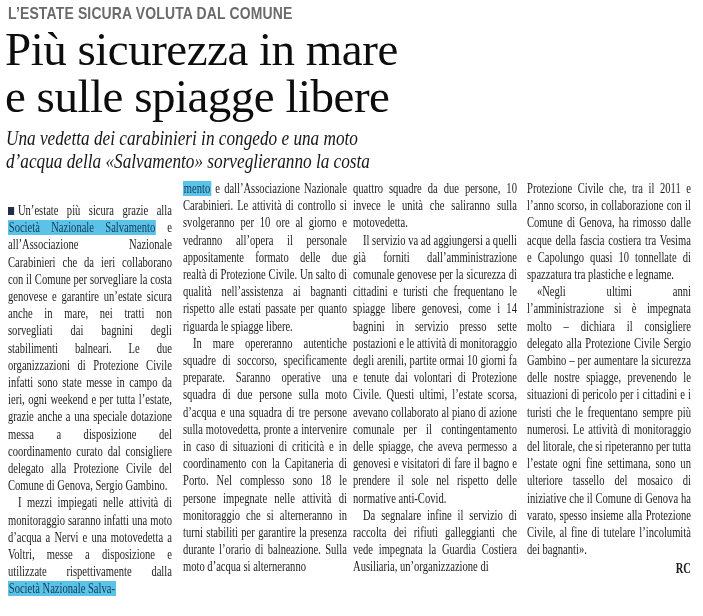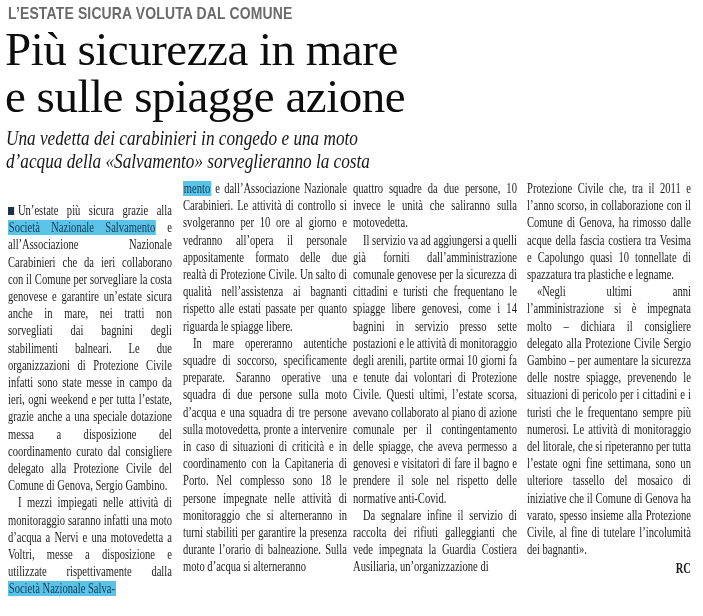--- a/index.html
+++ b/index.html
@@ -53,21 +53,21 @@
   }
   p.sig{text-align:right;font-weight:bold;margin-top:2px;}
 </style>
 </head>
 <body>
 
 <div class="kicker">L’ESTATE SICURA VOLUTA DAL COMUNE</div>
 
 <div class="headline">
   <div>Più sicurezza in mare</div>
-  <div>e sulle spiagge azione</div>
+  <div>e sulle spiagge libere</div>
 </div>
 
 <div class="subhead">
   <div>Una vedetta dei carabinieri in congedo e una moto</div>
   <div>d’acqua della «Salvamento» sorveglieranno la costa</div>
 </div>
 
 <div>
     <div class="col col1">
       <p class="para"><span class="bullet"></span><span>Un’estate più sicura grazie alla </span><span class="hl">Società Nazionale Salvamento</span><span> e all’Associazione Nazionale Carabinieri che da ieri collaborano con il Comune per sorvegliare la costa genovese e garantire un’estate sicura anche in mare, nei tratti non sorvegliati dai bagnini degli stabilimenti balneari. Le due organizzazioni di Protezione Civile infatti sono state messe in campo da ieri, ogni weekend e per tutta l’estate, grazie anche a una speciale dotazione messa a disposizione del coordinamento curato dal consigliere delegato alla Protezione Civile del Comune di Genova, Sergio Gambino.</span></p>

